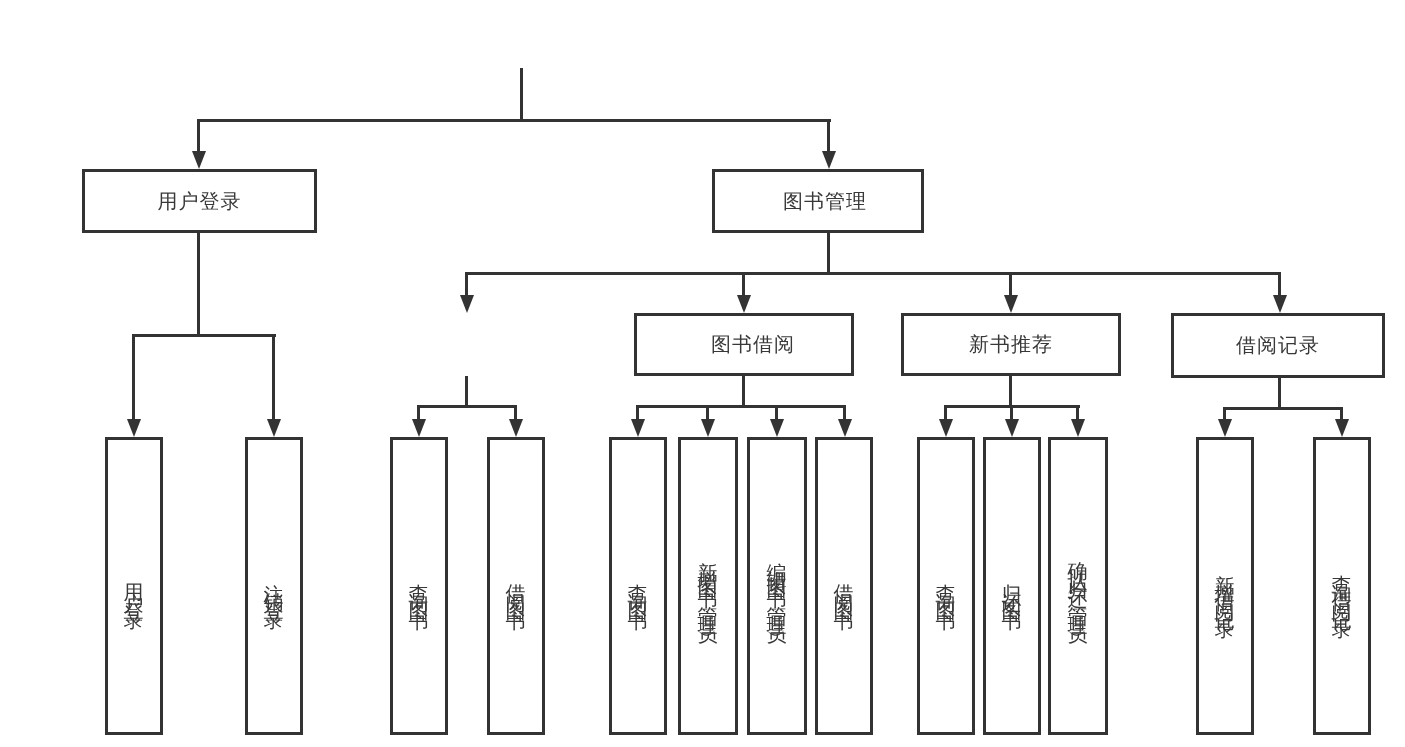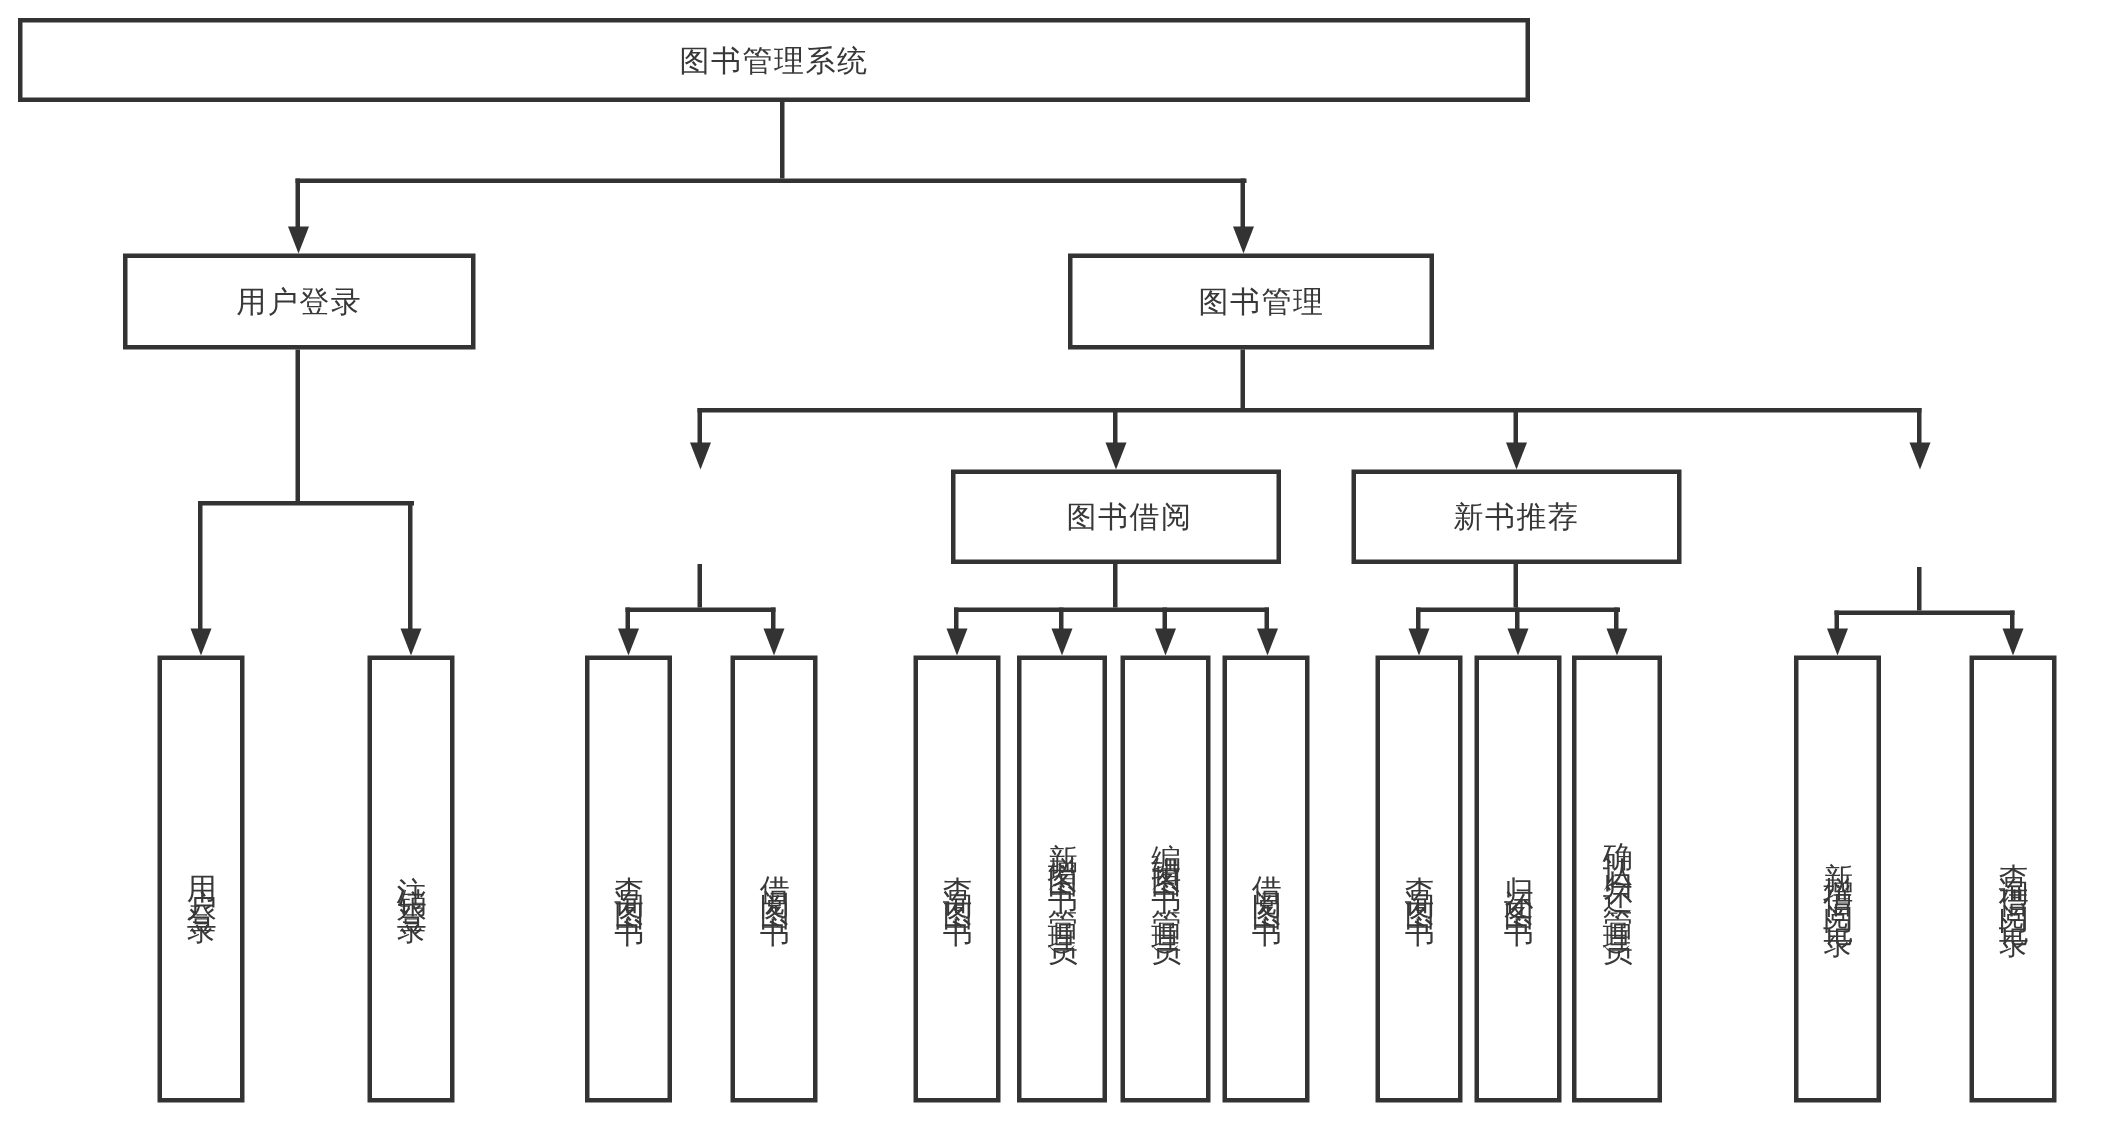--- a/index.html
+++ b/index.html
@@ -56,41 +56,41 @@
     color:#a8a8a8;
     white-space:nowrap;
     z-index:5;
   }
 </style>
 </head>
 <body>
 
 <div id="canvas">
 
-  <div class="node" style="left:12px;top:12px;width:1008px;height:56px;">
-    <span>图书管理系统</span>
-  </div>
 
   <div class="node" style="left:82px;top:169px;width:235px;height:64px;">
     <span>用户登录</span>
   </div>
 
-  <div class="node" style="left:712px;top:169px;width:244px;height:64px;padding-left:14px;">
+  <div class="node" style="left:712px;top:169px;width:212px;height:64px;padding-left:14px;">
     <span>图书管理</span>
   </div>
 
 
   <div class="node" style="left:634px;top:313px;width:220px;height:63px;padding-left:18px;">
     <span>图书借阅</span>
   </div>
 
   <div class="node" style="left:901px;top:313px;width:220px;height:63px;">
     <span>新书推荐</span>
   </div>
 
+  <div class="node" style="left:1171px;top:313px;width:214px;height:65px;">
+    <span>借阅记录</span>
+  </div>
 
   <div class="leaf" style="left:105px;top:437px;width:58px;height:298px;">
     <span>用户登录</span>
   </div>
   <div class="leaf" style="left:245px;top:437px;width:58px;height:298px;">
     <span>注销登录</span>
   </div>
 
   <div class="leaf" style="left:390px;top:437px;width:58px;height:298px;">
     <span>查询图书</span>

